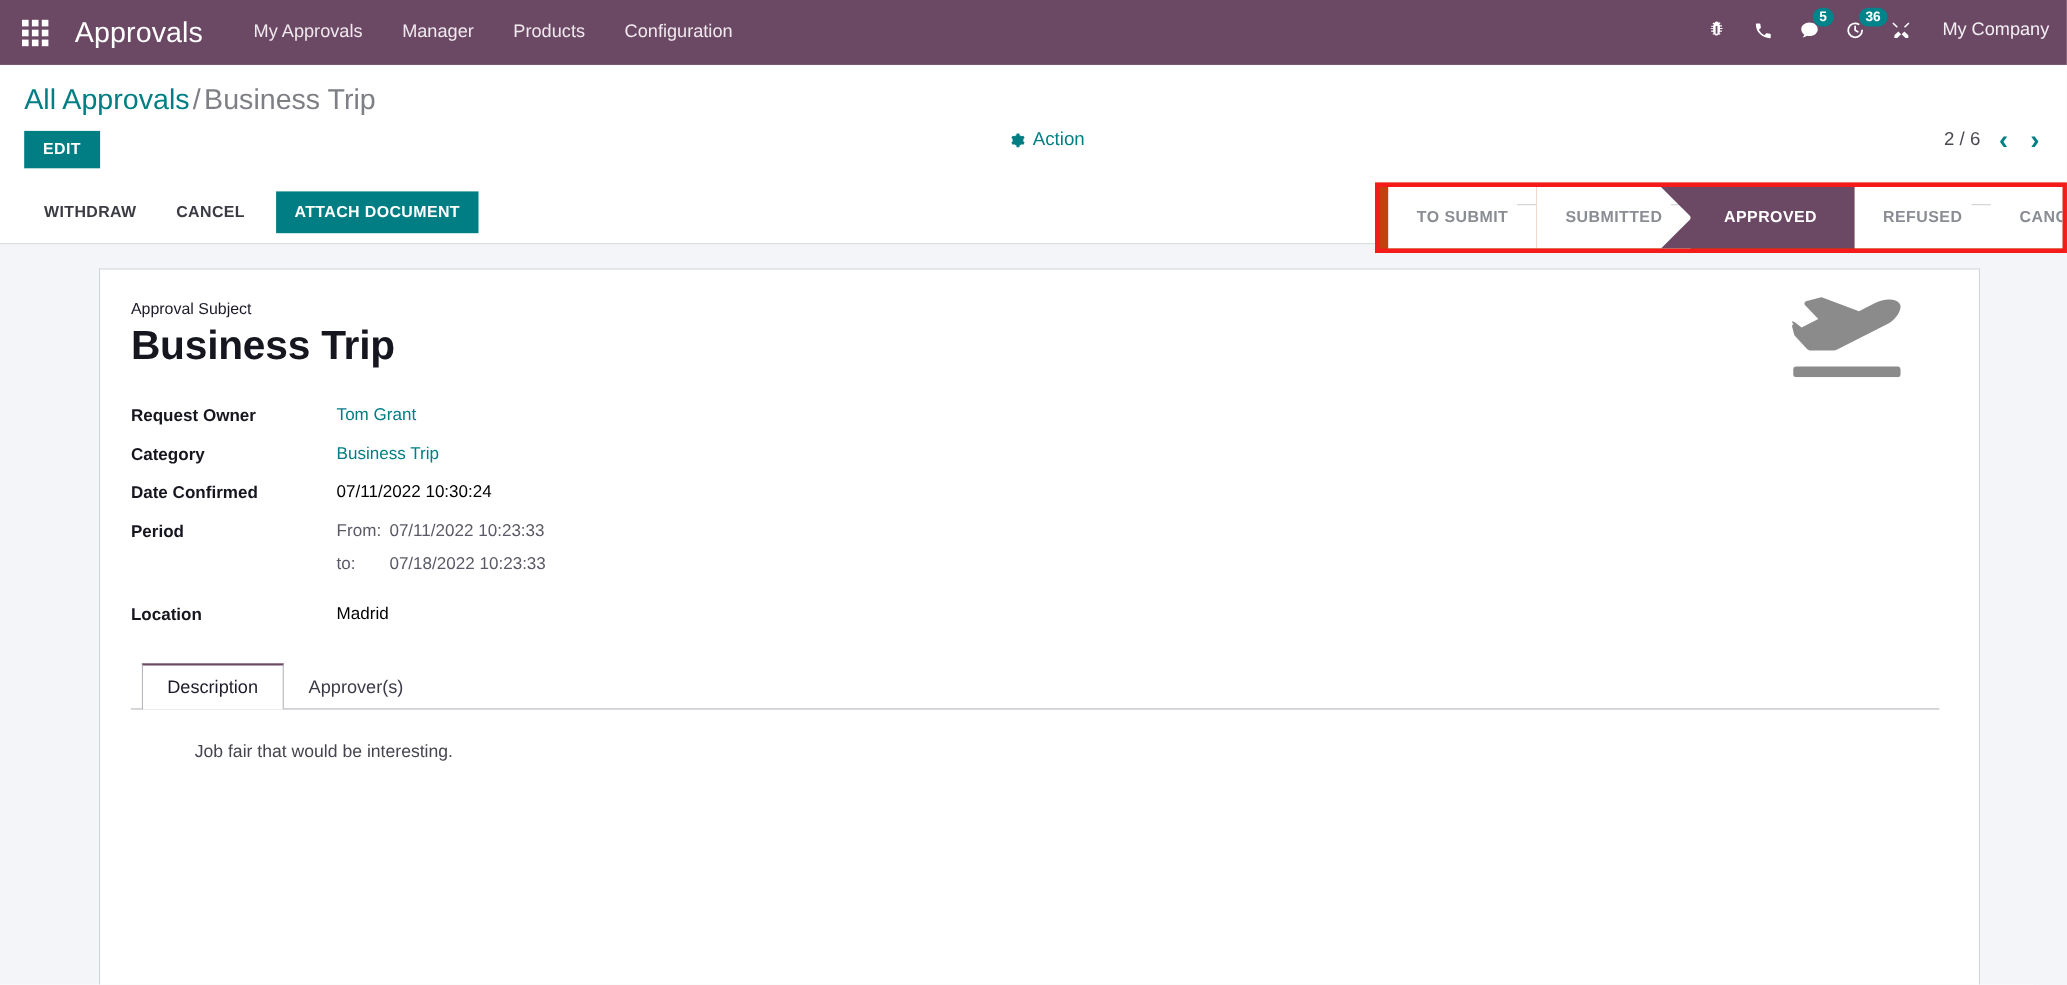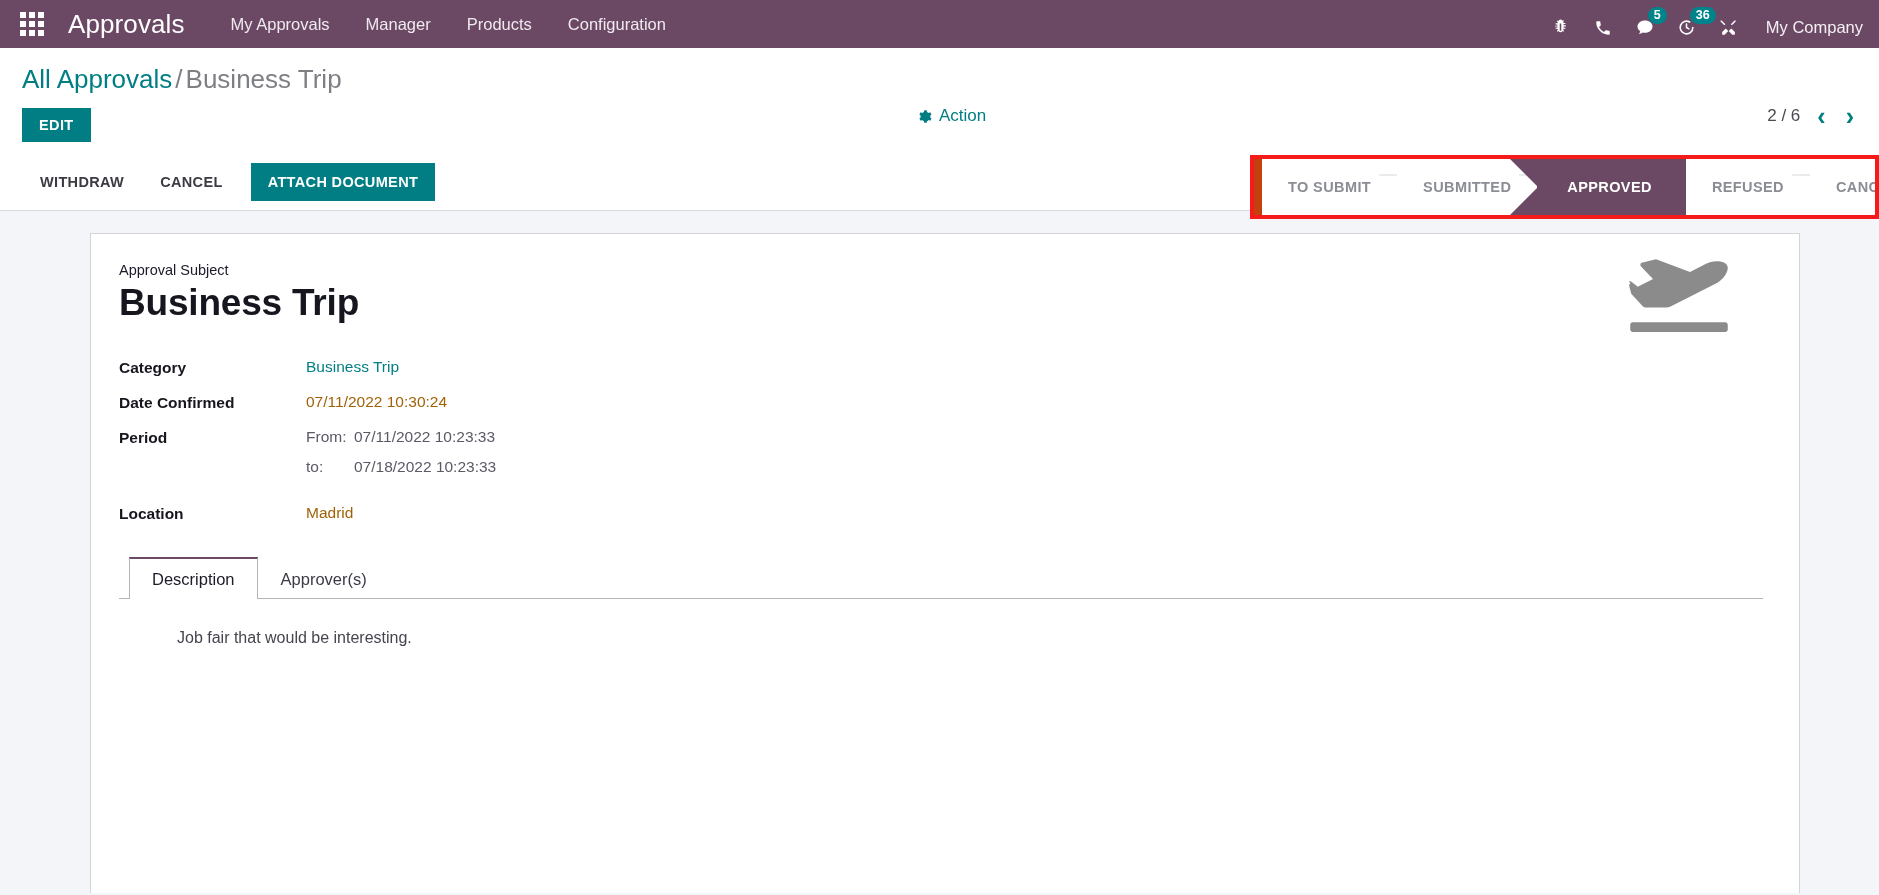--- a/index.html
+++ b/index.html
@@ -5,21 +5,21 @@
   * { box-sizing: border-box; margin: 0; padding: 0; }
   html, body {
     width: 1879px; height: 895px;
     font-family: "Liberation Sans", sans-serif;
     background: #f4f5f8;
     overflow: hidden;
   }
 
   
   .navbar {
-    height: 48px;
+    height: 59px;
     background: #6B4965;
     display: flex;
     align-items: center;
     padding: 0 0 0 10px;
     color: #fff;
     position: relative;
     white-space: nowrap;
   }
   .apps-grid {
     width: 44px; height: 44px;
@@ -337,21 +337,21 @@
   .flabel {
     width: 187px;
     flex: none;
     font-size: 15.5px;
     font-weight: 700;
     color: #16161f;
     padding-top: 1px;
   }
   .fvalue {
     font-size: 15.5px;
-    color: #a16207;
+    color: #000000;
   }
   .fvalue.link { color: #017E84; cursor: pointer; }
   .period-line { display: flex; margin-bottom: 12px; }
   .period-key { width: 48px; flex: none; color: #5a5a66; font-size: 15.5px; }
   .period-val { color: #5a5a66; font-size: 15.5px; }
 
   
   .notebook { margin-top: 34px; }
   .nb-tabs {
     display: flex;
@@ -493,20 +493,24 @@
       </svg>
     </div>
 
     <div class="sheet-inner">
       <div class="title-block">
         <div class="field-label-sm">Approval Subject</div>
         <div class="record-title">Business Trip</div>
       </div>
 
       <div class="fields">
+        <div class="frow">
+          <div class="flabel">Request Owner</div>
+          <div class="fvalue link">Tom Grant</div>
+        </div>
         <div class="frow">
           <div class="flabel">Category</div>
           <div class="fvalue link">Business Trip</div>
         </div>
         <div class="frow">
           <div class="flabel">Date Confirmed</div>
           <div class="fvalue">07/11/2022 10:30:24</div>
         </div>
         <div class="frow">
           <div class="flabel">Period</div>

